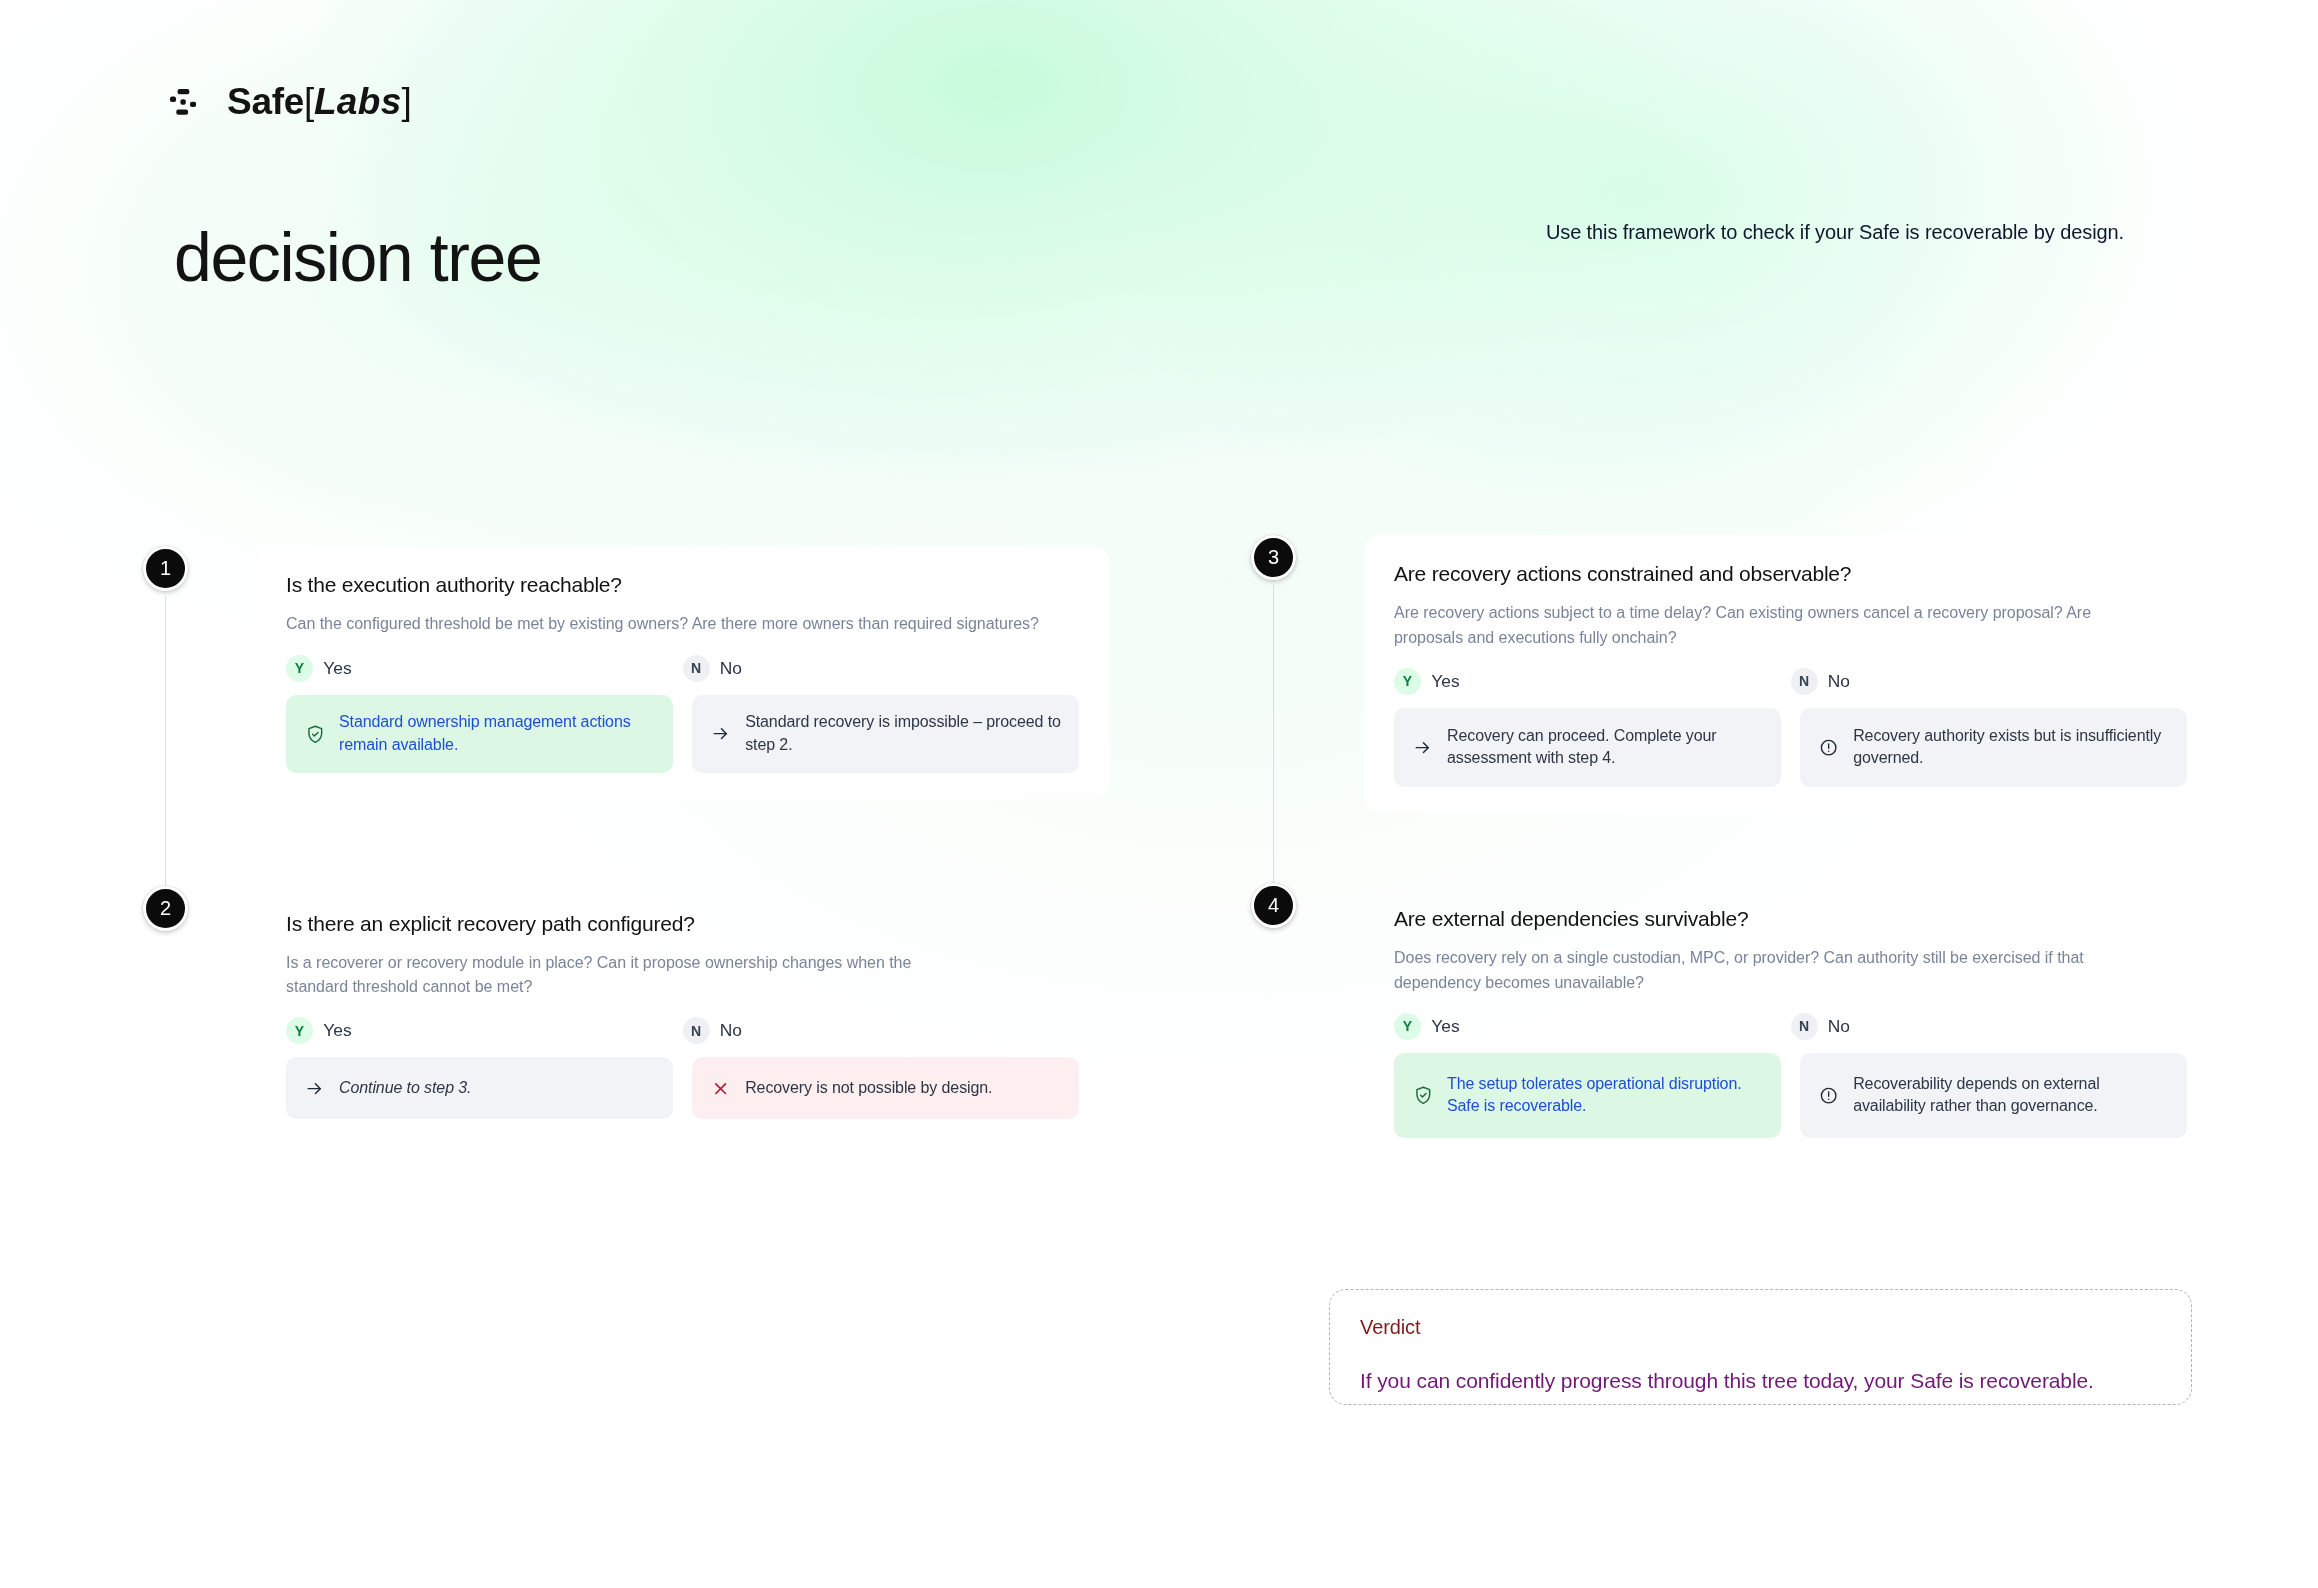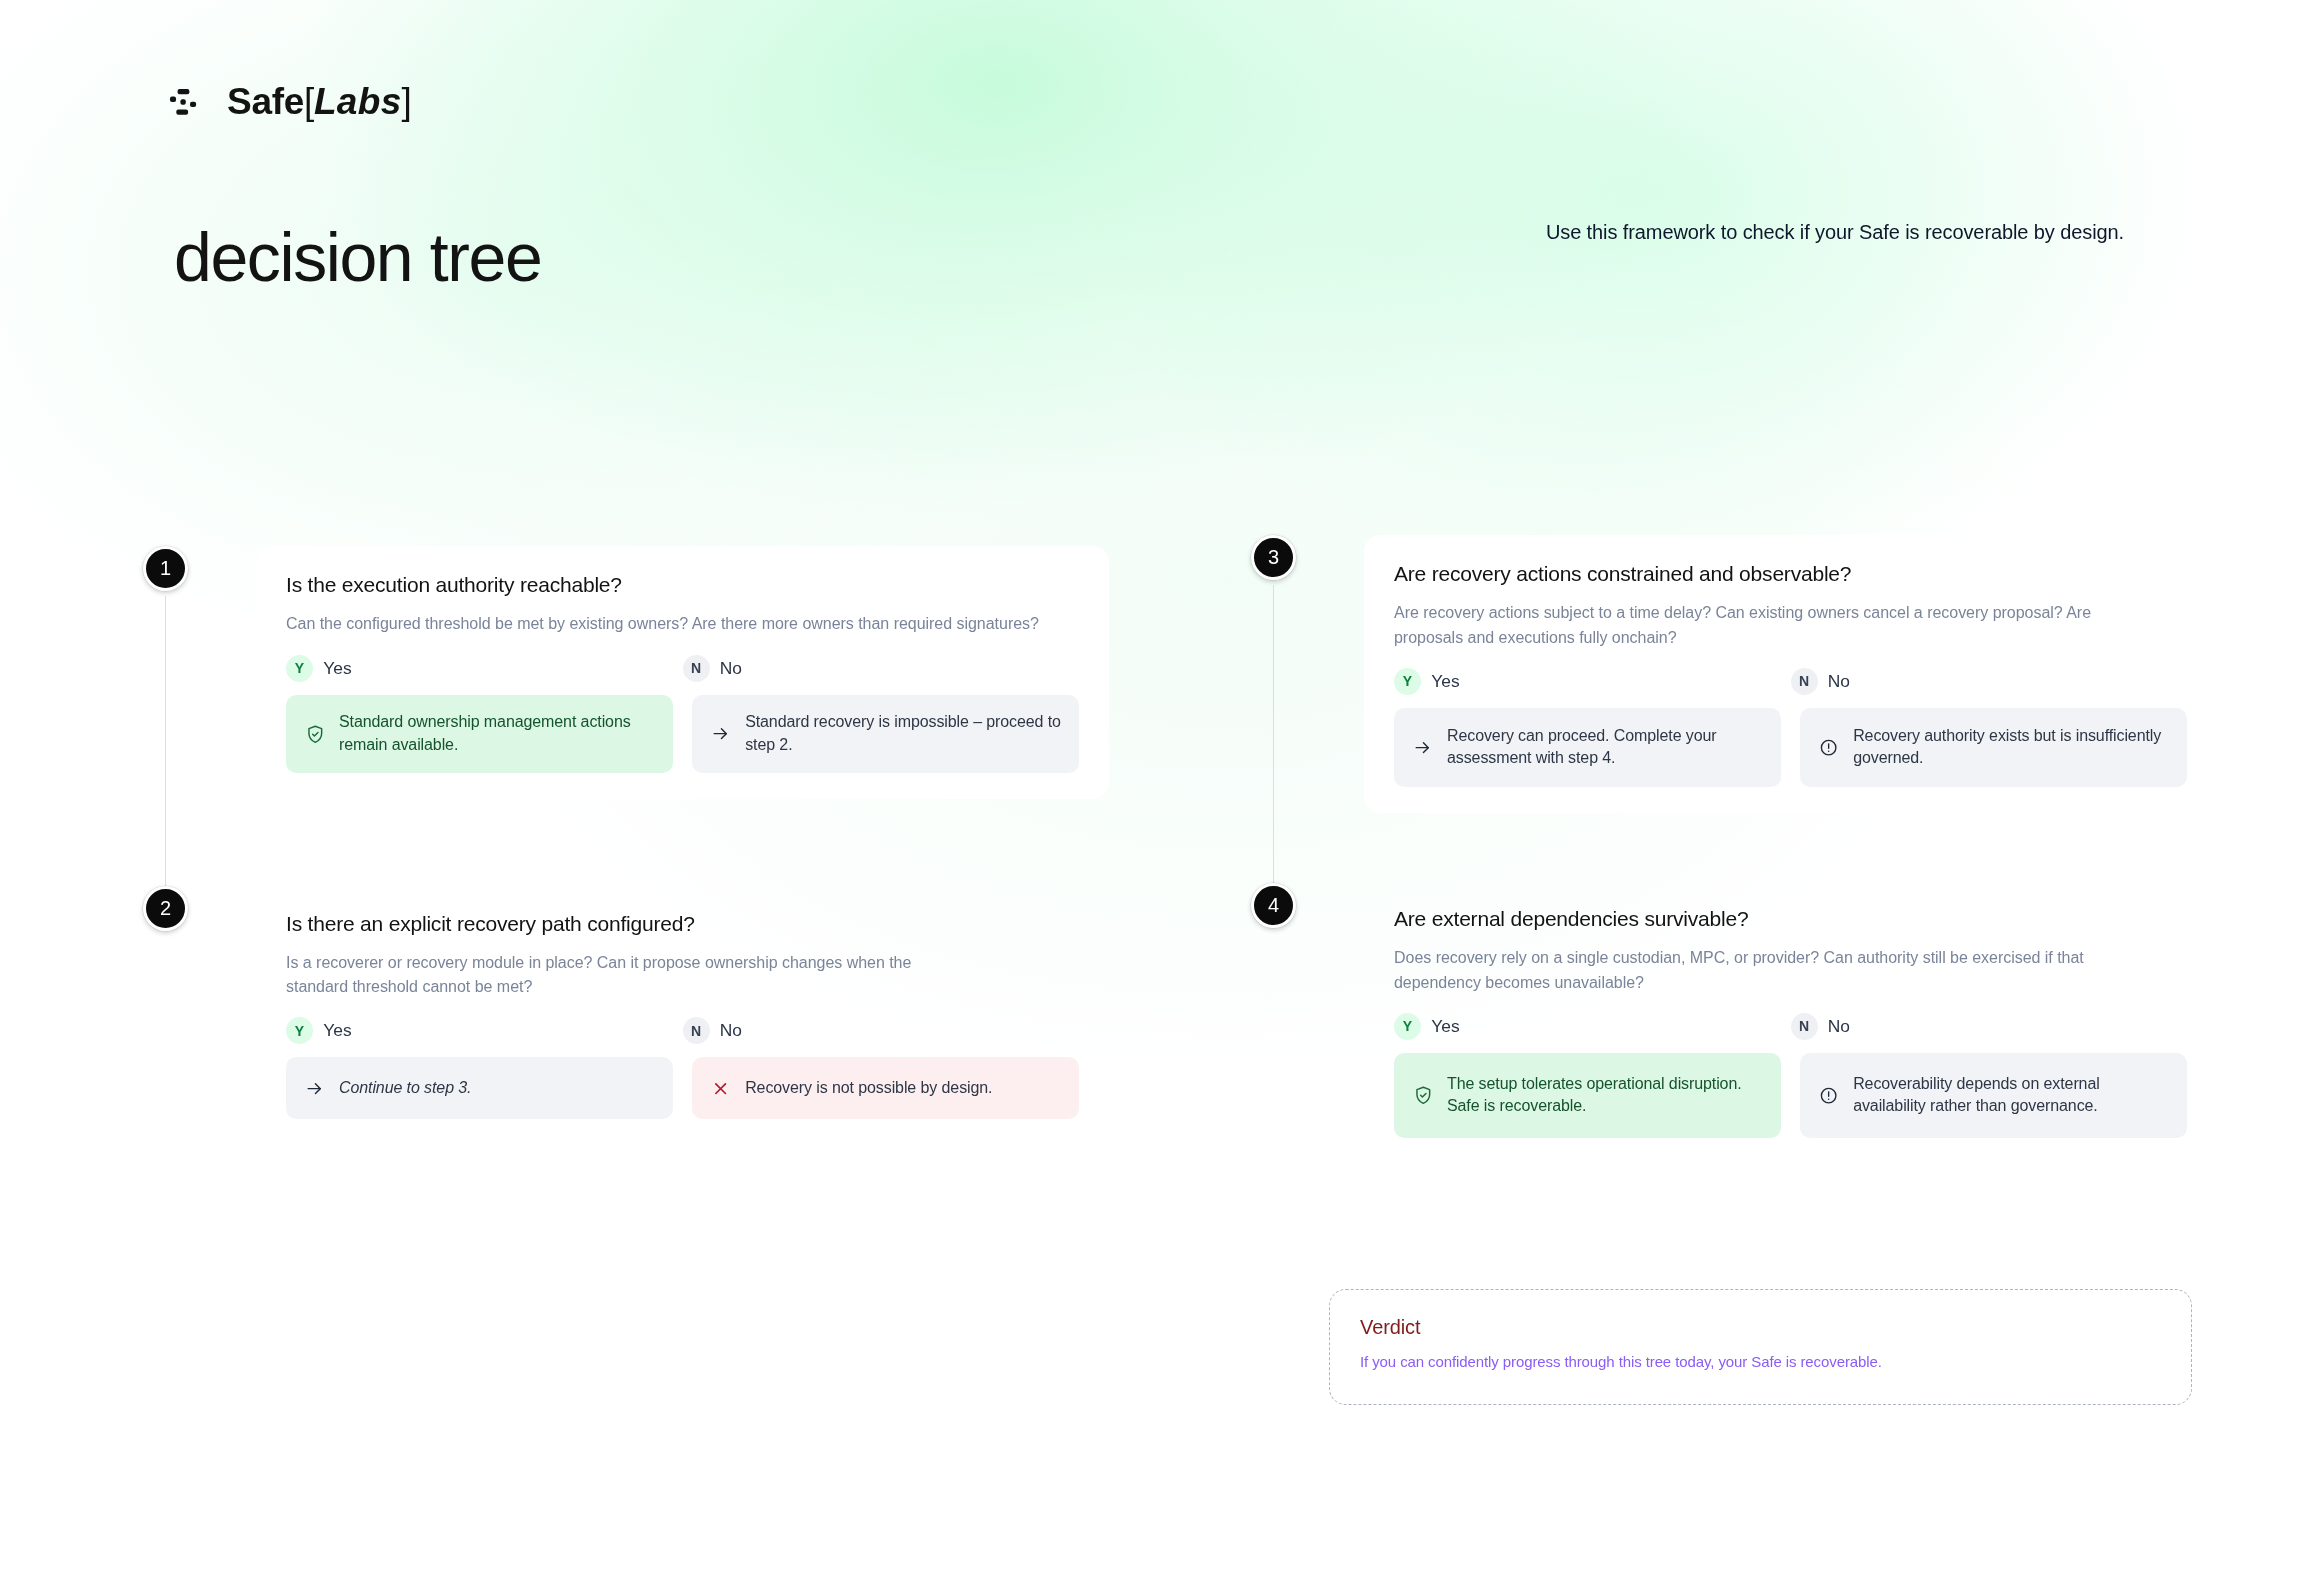--- a/index.html
+++ b/index.html
@@ -205,43 +205,43 @@
     display: flex;
     align-items: center;
     justify-content: center;
   }
   .outcome .txt {
     font-size: 16px;
     line-height: 1.42;
     color: #2d3645;
     letter-spacing: -0.1px;
   }
-  .outcome.green .txt { color: #14532d; }
+  .outcome.green .txt { color: #1d4ed8; }
 
   
   #verdict {
     position: absolute;
     left: 1329px;
     top: 1289px;
     width: 863px;
     height: 116px;
     border: 1.9px dashed #aeb4bd;
     border-radius: 16.7px;
     padding: 26px 30px;
   }
   #verdict .vh {
     font-size: 20px;
     font-weight: 400;
     color: #7f1d1d;
     letter-spacing: -0.1px;
   }
   #verdict .vb {
-    margin-top: 14px;
-    font-size: 15px;
-    color: #8b5cf6;
+    margin-top: 30px;
+    font-size: 21px;
+    color: #701a75;
     letter-spacing: -0.1px;
   }
 </style>
 </head>
 <body>
 
 <div id="bg"></div>
 
 <div id="page">
 

